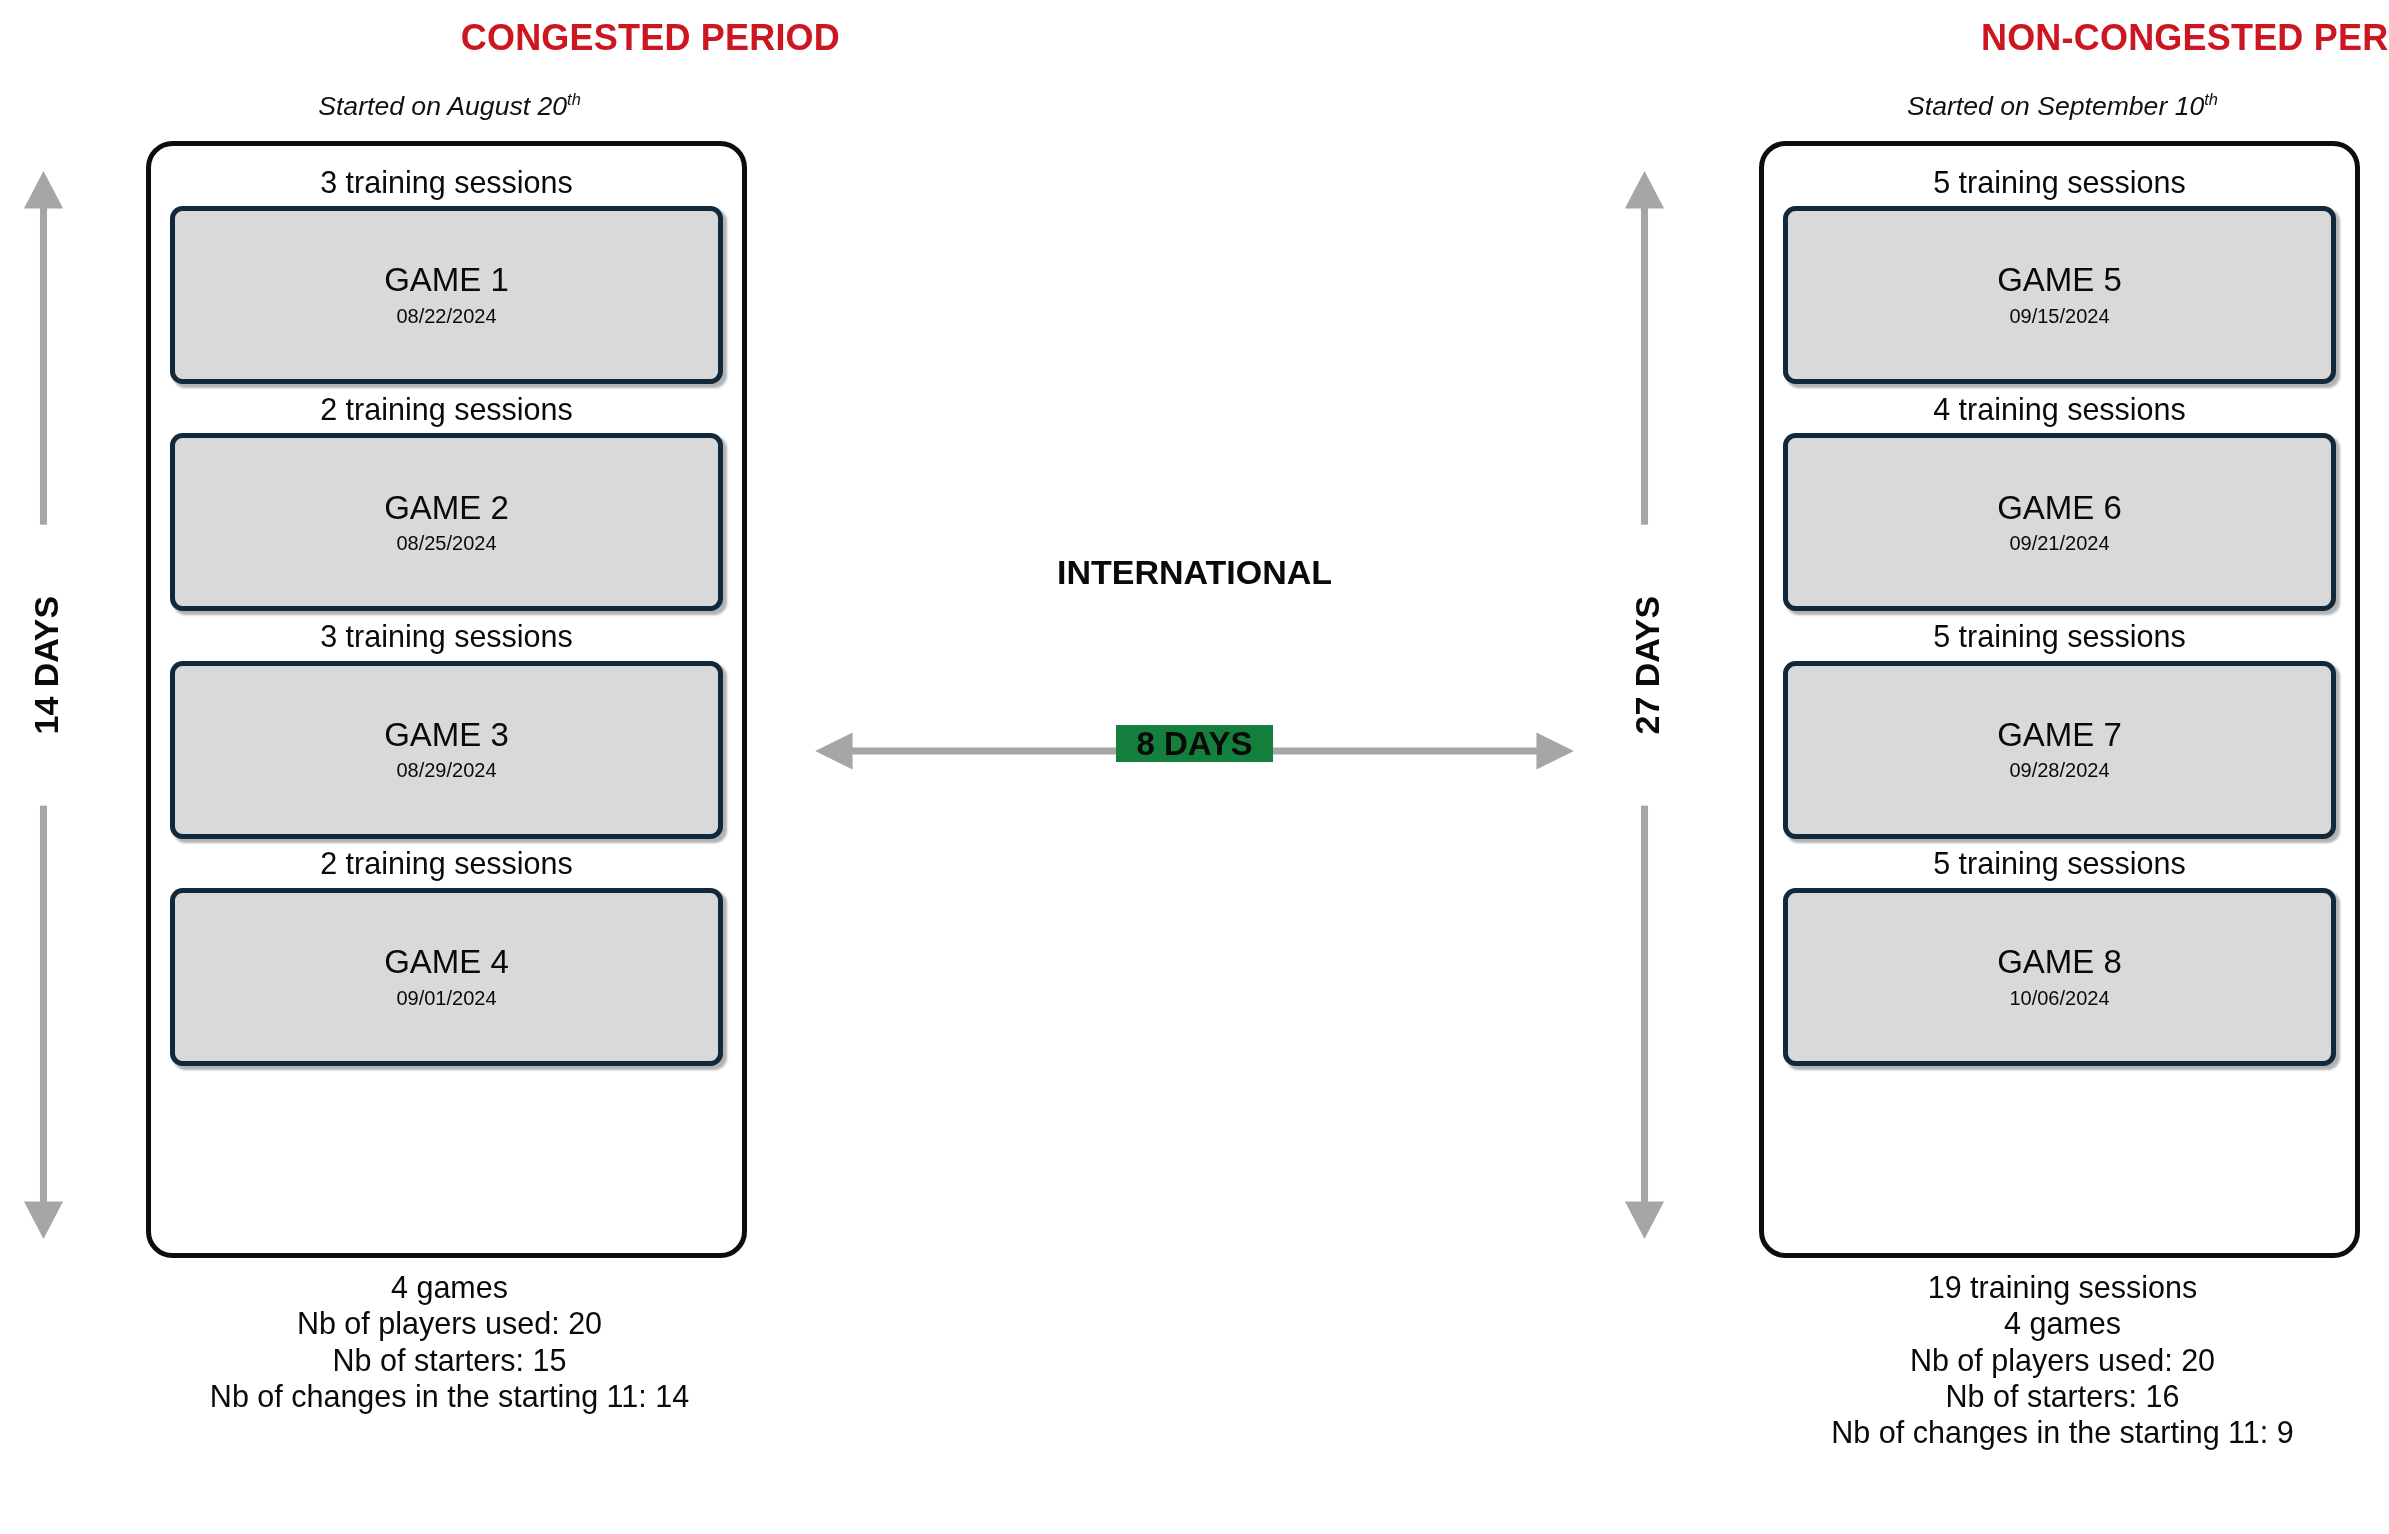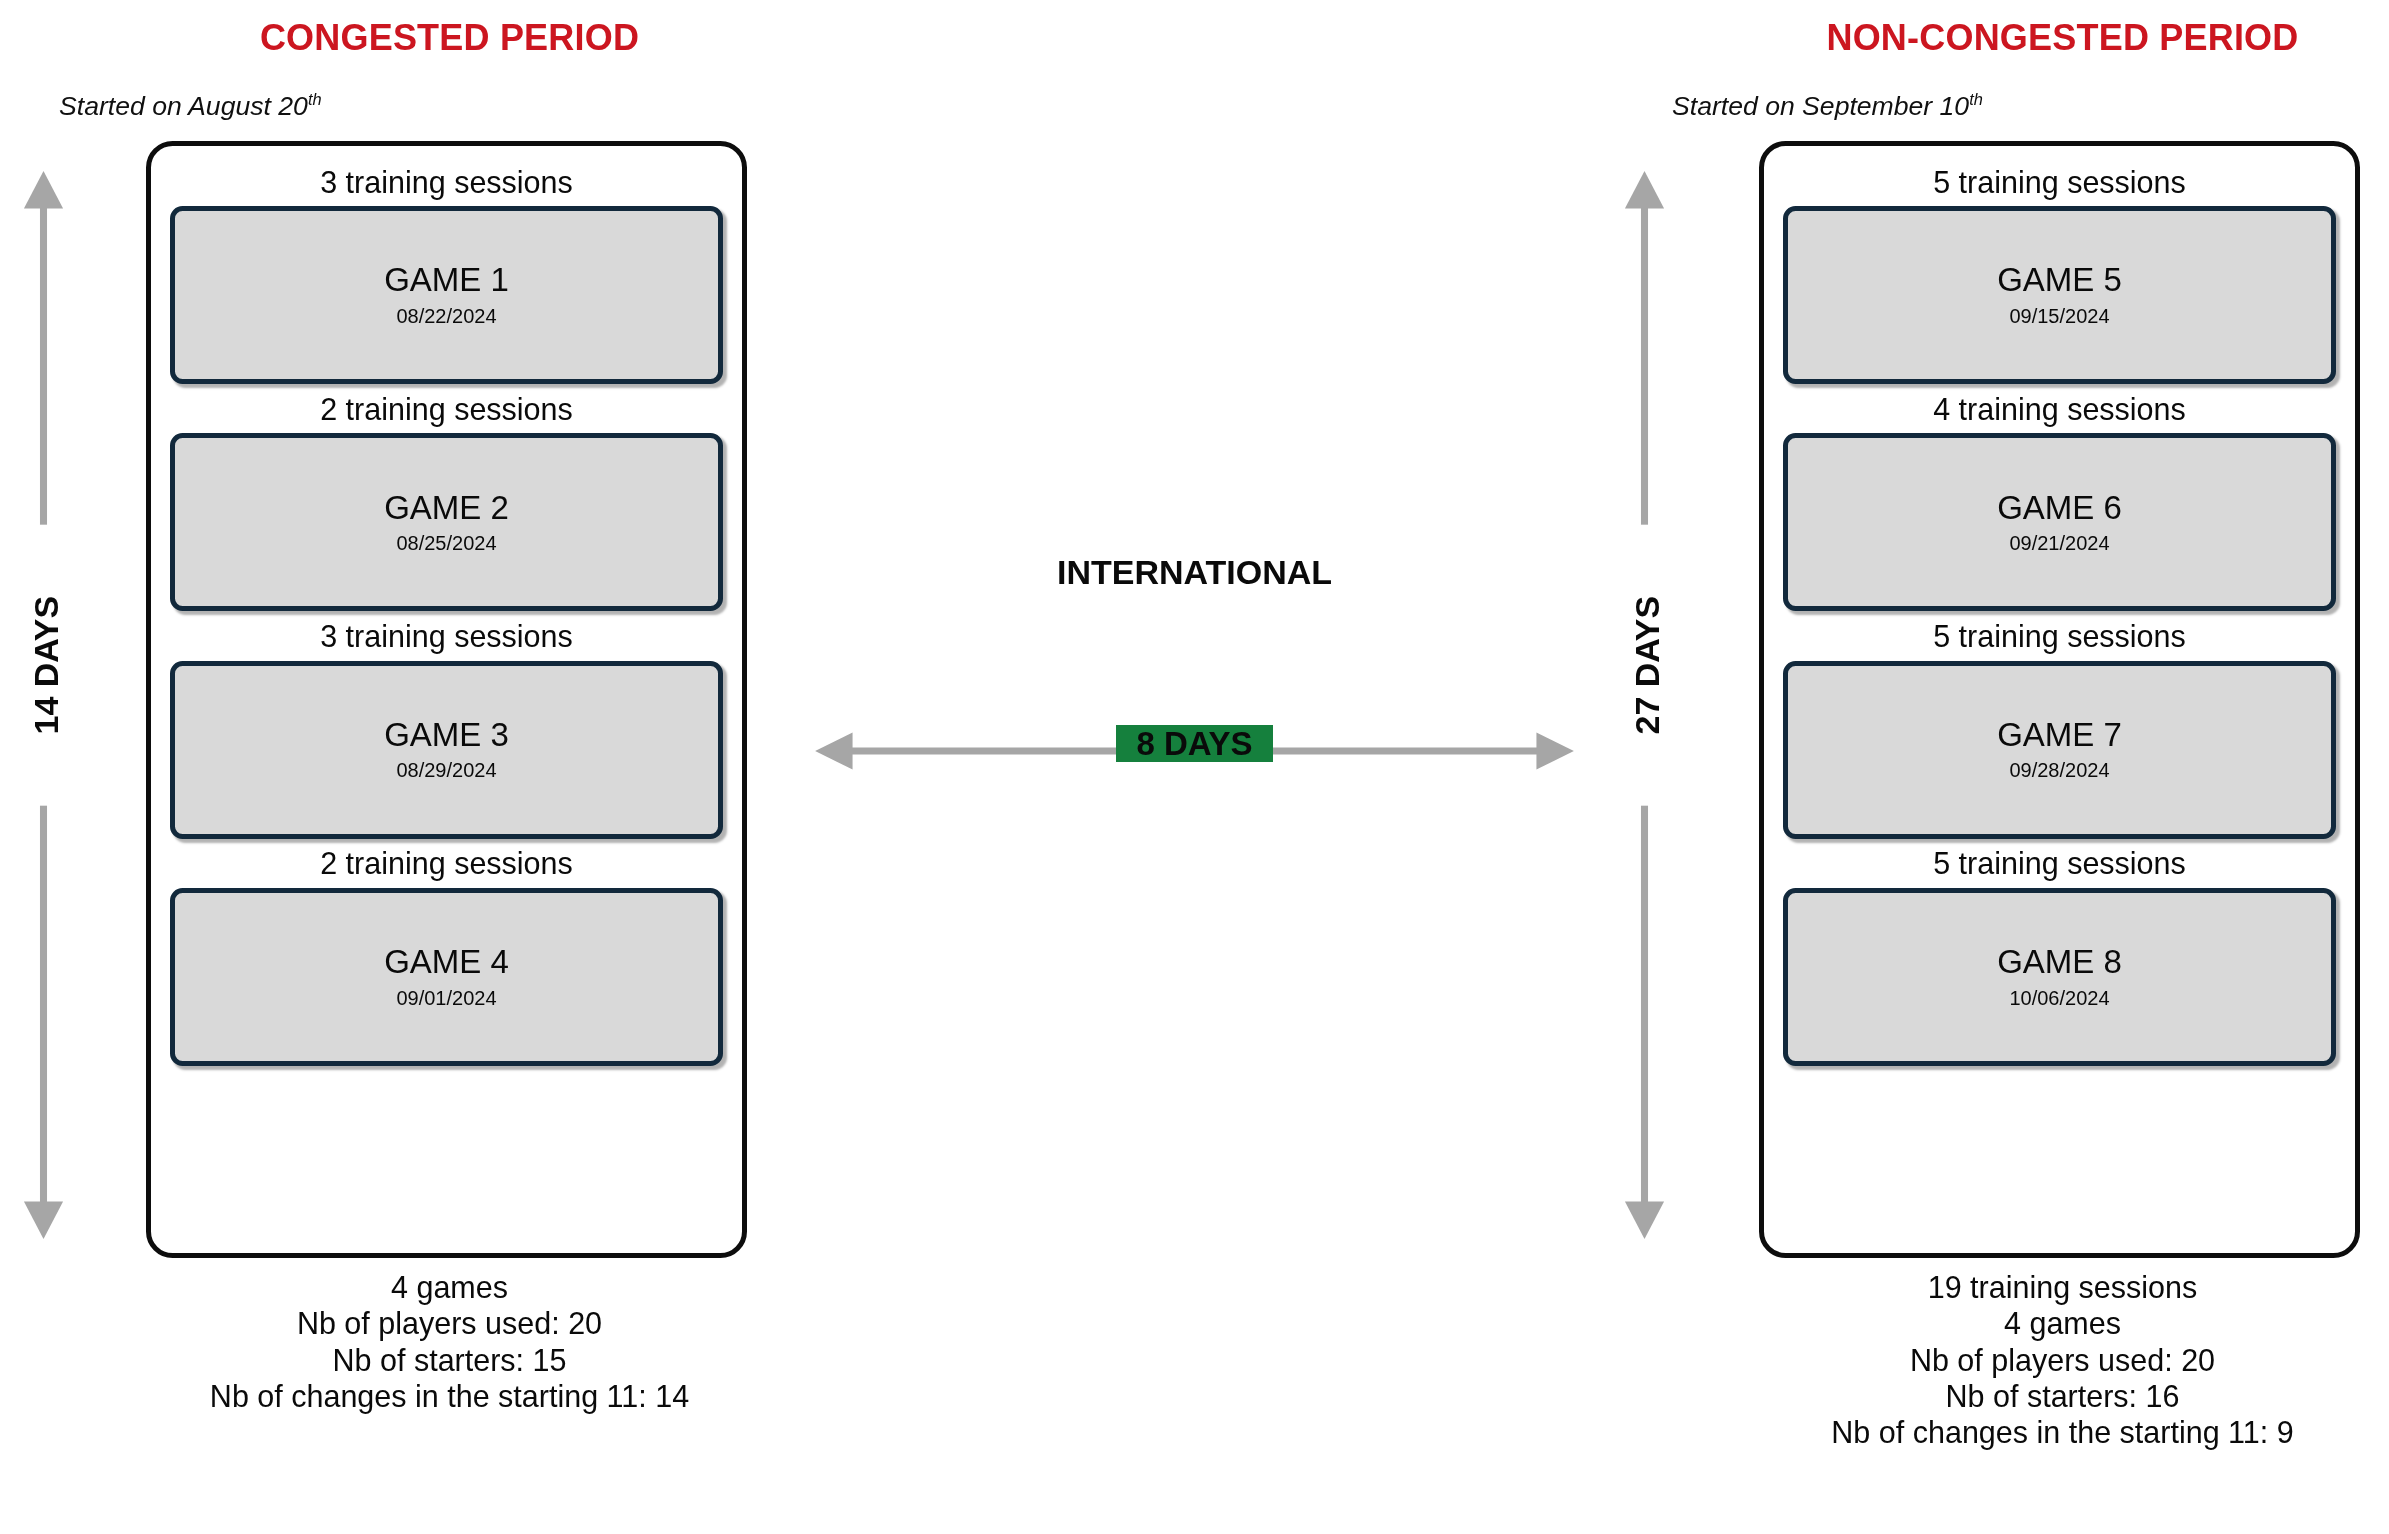--- a/index.html
+++ b/index.html
@@ -24,32 +24,33 @@
     height: 1535px;
   }
   #col-congested   { left: 59px; }
   #col-noncongested{ left: 1672px; }
 
   .period-title {
     position: absolute;
     top: 17px;
     left: 0;
     width: 781px;
-    text-align: center;
+    text-align: right;
     font-size: 36px;
     font-weight: bold;
     color: #CC1620;
     letter-spacing: 0.2px;
     white-space: nowrap;
   }
   .period-subtitle {
     position: absolute;
     top: 91px;
     left: 0;
     width: 781px;
+    text-align: center;
     font-size: 26.6px;
     font-style: italic;
     font-weight: normal;
     color: #101010;
     white-space: nowrap;
   }
   .period-subtitle sup {
     font-size: 16.4px;
     vertical-align: super;
     line-height: 0;

